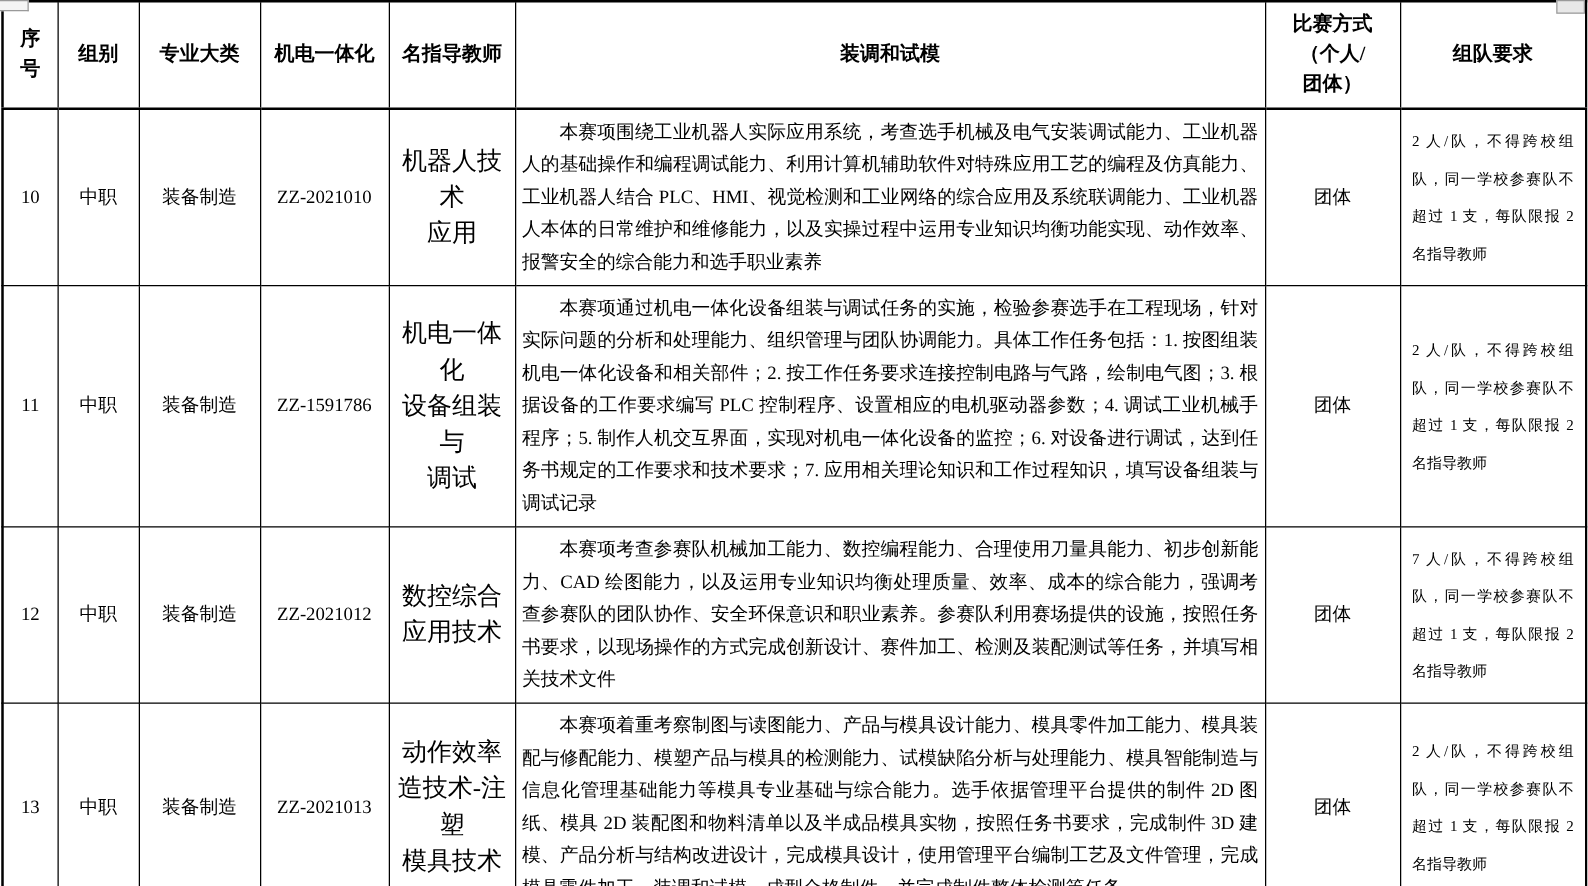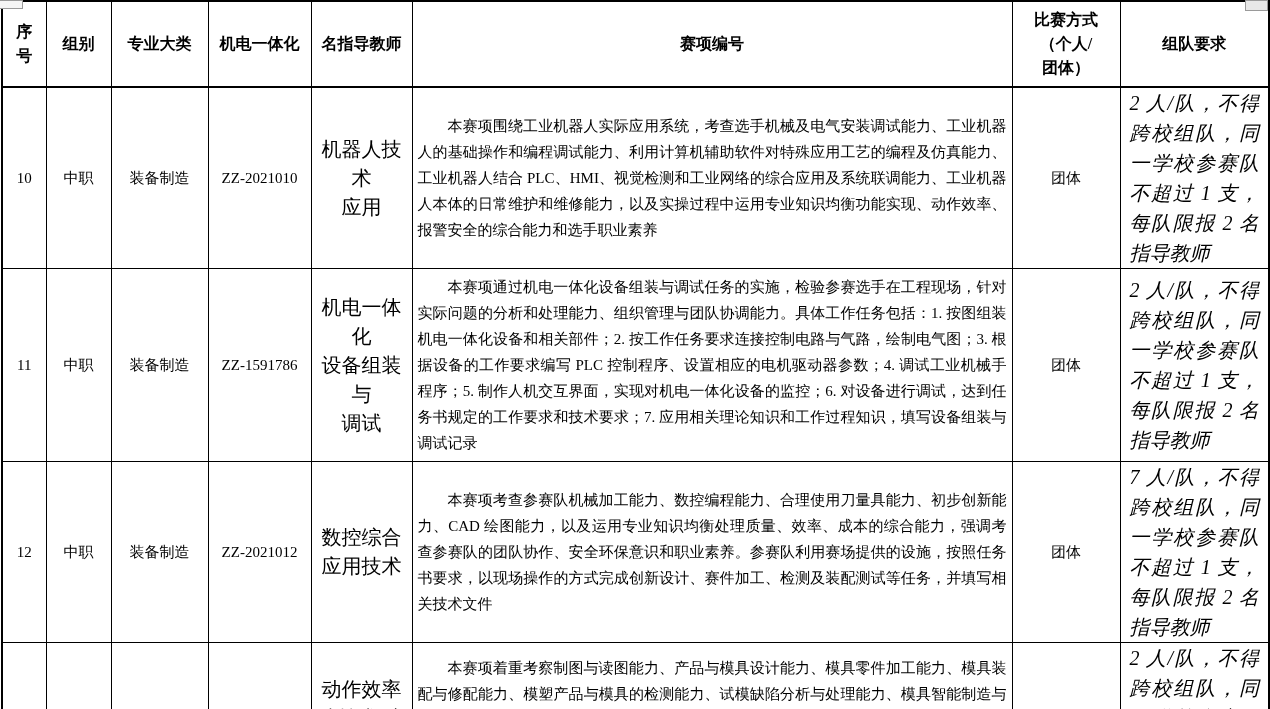--- a/index.html
+++ b/index.html
@@ -34,23 +34,22 @@
   }
   td.c-name{
     text-align:center;font-size:20px;line-height:29px;
     white-space:pre-line;padding:0 2px;
   }
   td.c-intro{
     font-size:15px;line-height:26px;text-align:justify;
     padding:5px 5px;text-indent:2em;
   }
   td.c-req{
-    font-size:20px;line-height:30px;text-align:justify;
+    font-size:12px;line-height:30px;text-align:justify;
     padding:0 9px;
-    font-style:italic;
   }
   
   .artifact-tl{
     position:absolute;left:0;top:0;width:22px;height:7px;
     border:1px solid #9a9a9a;border-left:none;background:#f5f5f5;
   }
   .artifact-tr{
     position:absolute;right:2px;top:0;width:21px;height:9px;
     border:1px solid #9a9a9a;background:#e8e8e8;
   }
@@ -73,21 +72,21 @@
       <col style="width:149px">
   </colgroup>
   <thead>
     <tr class="hdr">
       <th>序
 号</th>
       <th>组别</th>
       <th>专业大类</th>
       <th>机电一体化</th>
       <th>名指导教师</th>
-      <th>赛项编号</th>
+      <th>装调和试模</th>
       <th>比赛方式
 （个人/
 团体）</th>
       <th>组队要求</th>
     </tr>
   </thead>
   <tbody>
     <tr class="r0">
       <td class="c-center">10</td>
       <td class="c-center">中职</td>

